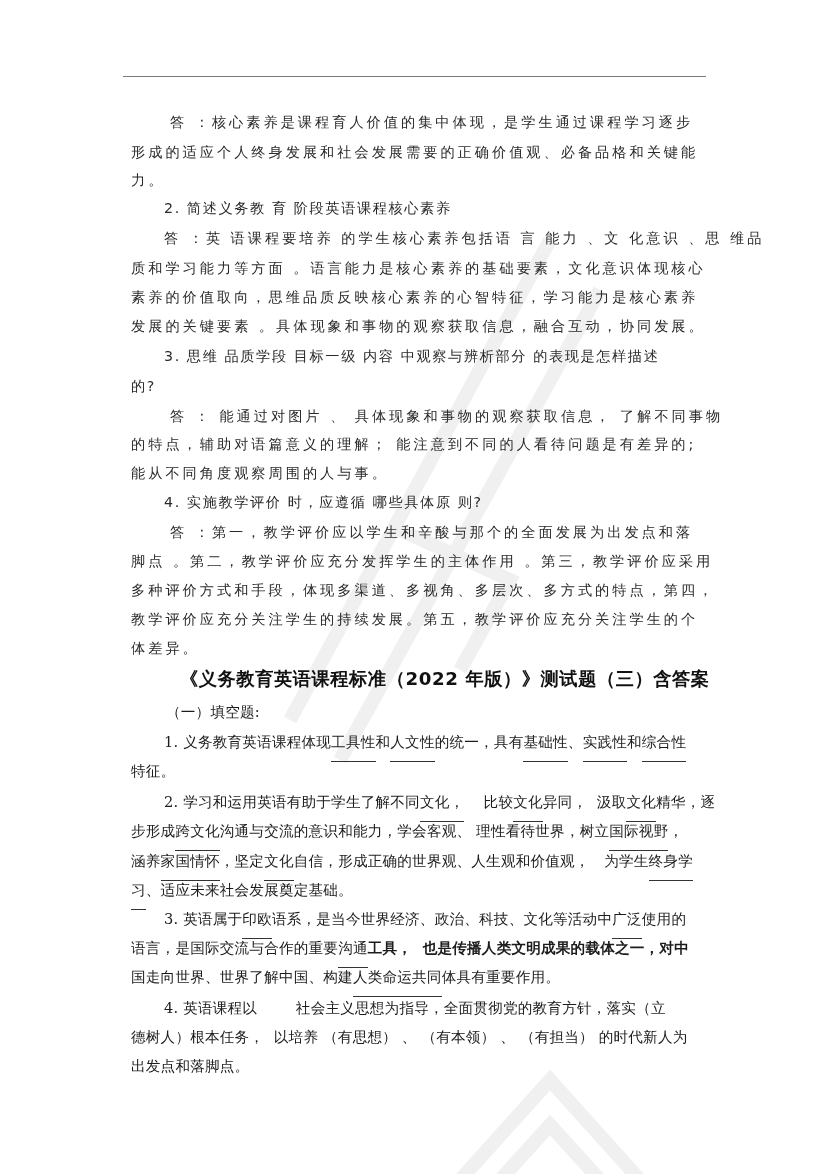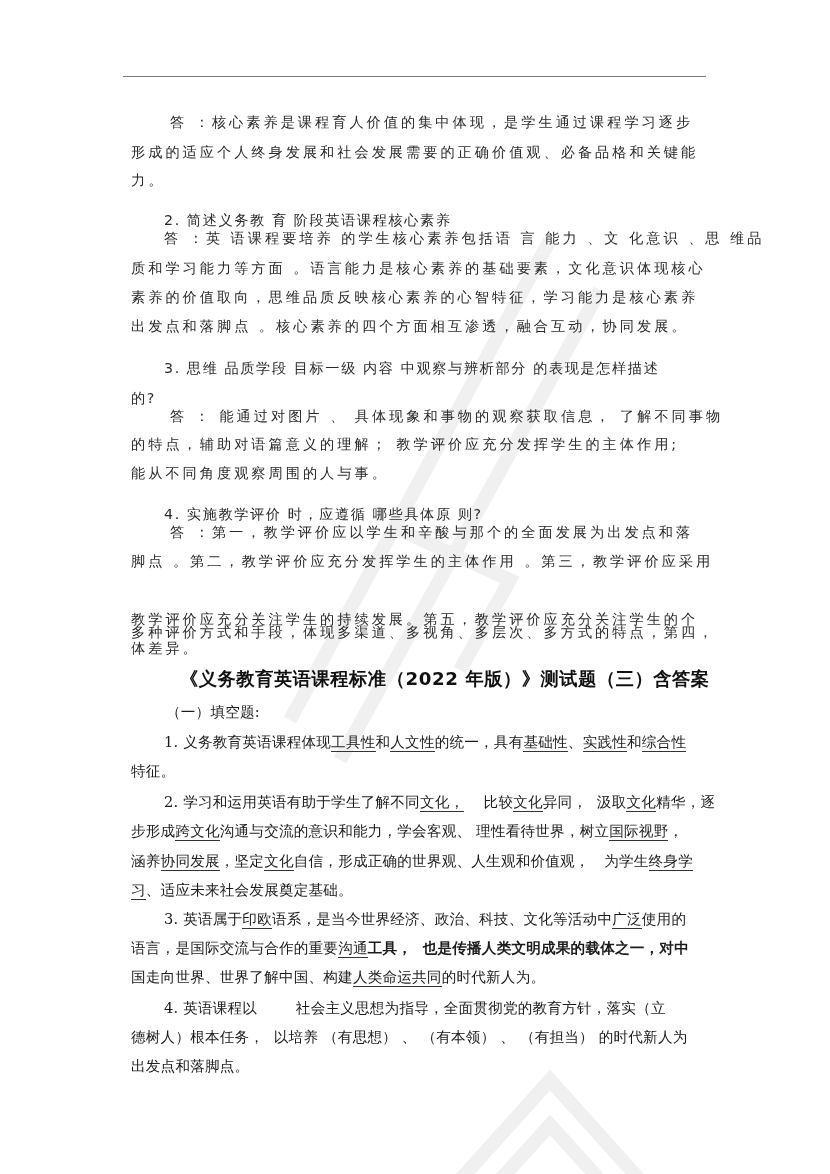--- a/index.html
+++ b/index.html
@@ -3,24 +3,24 @@
 <meta charset="utf-8">
 <style>
   html, body { margin: 0; padding: 0; background: #ffffff; }
   body { width: 830px; height: 1174px; position: relative; overflow: hidden; }
   .page { position: absolute; left: 0; top: 0; width: 830px; height: 828px; background: #fff; }
   .header-rule { position: absolute; left: 123px; top: 76px; width: 583px; height: 0; border-top: 1.5px solid #7a7a7a; }
   .watermark { position: absolute; left: 250px; top: 200px; width: 420px; height: 980px; pointer-events: none; z-index: 0; }
   .content { position: absolute; left: 131px; top: 0; width: 570px; z-index: 1; }
   .line { position: absolute; left: 0; white-space: nowrap; color: #1e1e1e; height: 24px; line-height: 24px; }
   .qa { font-family: "DejaVu Sans", sans-serif; font-size: 14.2px; letter-spacing: 3.0px; color: #2a2a2a; }
-  .qa.tight { letter-spacing: 1.6px; margin-top: 12px; }
+  .qa.tight { letter-spacing: 1.6px; }
   .fill { font-family: "DejaVu Serif", serif; font-size: 14.6px; letter-spacing: 0.2px; color: #1c1c1c; }
   .title { font-family: "DejaVu Sans", sans-serif; font-weight: bold; font-size: 18.2px; letter-spacing: 0.6px; color: #111; }
-  .u { border-bottom: 1.4px solid #333; padding-bottom: 1px; }
+  .u { border-bottom: 1.4px solid #333; padding-bottom: 11px; }
 </style>
 </head>
 <body>
 
 <div class="page">
   <div class="header-rule"></div>
 
   <svg class="watermark" viewBox="0 0 420 980">
     <g fill="none" stroke="#ececec" stroke-width="14" opacity="0.75">
       <path d="M40 520 L300 40"></path>
@@ -34,47 +34,47 @@
   <div class="content">
 
     <div class="line qa" style="top:110px; left:39px;">答 ：核心素养是课程育人价值的集中体现，是学生通过课程学习逐步</div>
     <div class="line qa" style="top:140px;">形成的适应个人终身发展和社会发展需要的正确价值观、必备品格和关键能</div>
     <div class="line qa" style="top:168px;">力。</div>
 
     <div class="line qa tight" style="top:196px; left:33px;">2. 简述义务教 育 阶段英语课程核心素养</div>
     <div class="line qa" style="top:226px; left:33px;">答 ：英 语课程要培养 的学生核心素养包括语 言 能力 、文 化意识 、思 维品</div>
     <div class="line qa" style="top:256px;">质和学习能力等方面 。语言能力是核心素养的基础要素，文化意识体现核心</div>
     <div class="line qa" style="top:285px;">素养的价值取向，思维品质反映核心素养的心智特征，学习能力是核心素养</div>
-    <div class="line qa" style="top:314px;">出发点和落脚点 。核心素养的四个方面相互渗透，融合互动，协同发展。</div>
+    <div class="line qa" style="top:314px;">发展的关键要素 。具体现象和事物的观察获取信息，融合互动，协同发展。</div>
 
     <div class="line qa tight" style="top:344px; left:33px;">3. 思维 品质学段 目标一级 内容 中观察与辨析部分 的表现是怎样描述</div>
     <div class="line qa tight" style="top:374px;">的?</div>
     <div class="line qa" style="top:404px; left:39px;">答 ： 能通过对图片 、 具体现象和事物的观察获取信息， 了解不同事物</div>
-    <div class="line qa" style="top:432px;">的特点，辅助对语篇意义的理解； 教学评价应充分发挥学生的主体作用;</div>
+    <div class="line qa" style="top:432px;">的特点，辅助对语篇意义的理解； 能注意到不同的人看待问题是有差异的;</div>
     <div class="line qa" style="top:461px;">能从不同角度观察周围的人与事。</div>
 
     <div class="line qa tight" style="top:490px; left:33px;">4. 实施教学评价 时，应遵循 哪些具体原 则?</div>
     <div class="line qa" style="top:520px; left:39px;">答 ：第一，教学评价应以学生和辛酸与那个的全面发展为出发点和落</div>
     <div class="line qa" style="top:549px;">脚点 。第二，教学评价应充分发挥学生的主体作用 。第三，教学评价应采用</div>
-    <div class="line qa" style="top:578px;margin-top:42px;">多种评价方式和手段，体现多渠道、多视角、多层次、多方式的特点，第四，</div>
+    <div class="line qa" style="top:578px;">多种评价方式和手段，体现多渠道、多视角、多层次、多方式的特点，第四，</div>
     <div class="line qa" style="top:607px;">教学评价应充分关注学生的持续发展。第五，教学评价应充分关注学生的个</div>
     <div class="line qa" style="top:636px;">体差异。</div>
 
     <div class="line title" style="top:665px; left:49px; height:28px; line-height:28px;">《义务教育英语课程标准（2022 年版）》测试题（三）含答案</div>
 
     <div class="line fill" style="top:700px; left:35px;">（一）填空题:</div>
 
     <div id="fill-items">
         <div class="line fill" style="top: 730px; left: 33px;"><span style="white-space: pre;">1. 义务教育英语课程体现</span><span class="u" style="white-space: pre;">工具性</span><span style="white-space: pre;">和</span><span class="u" style="white-space: pre;">人文性</span><span style="white-space: pre;">的统一，具有</span><span class="u" style="white-space: pre;">基础性</span><span style="white-space: pre;">、</span><span class="u" style="white-space: pre;">实践性</span><span style="white-space: pre;">和</span><span class="u" style="white-space: pre;">综合性</span></div>
         <div class="line fill" style="top: 759px; left: 0px;"><span style="white-space: pre;">特征。</span></div>
         <div class="line fill" style="top: 790px; left: 33px;"><span style="white-space: pre;">2. 学习和运用英语有助于学生了解不同</span><span class="u" style="white-space: pre;">文化，</span><span style="white-space: pre;">    比较</span><span class="u" style="white-space: pre;">文化</span><span style="white-space: pre;">异同，  汲取</span><span class="u" style="white-space: pre;">文化</span><span style="white-space: pre;">精华，逐</span></div>
         <div class="line fill" style="top: 819px; left: 0px;"><span style="white-space: pre;">步形成</span><span class="u" style="white-space: pre;">跨文化</span><span style="white-space: pre;">沟通与交流的意识和能力，学会客观、 理性看待世界，树立</span><span class="u" style="white-space: pre;">国际视野</span><span style="white-space: pre;">，</span></div>
-        <div class="line fill" style="top: 849px; left: 0px;"><span style="white-space: pre;">涵养</span><span class="u" style="white-space: pre;">协同发展</span><span style="white-space: pre;">，坚定</span><span class="u" style="white-space: pre;">文化</span><span style="white-space: pre;">自信，形成正确的世界观、人生观和价值观，   为学生</span><span class="u" style="white-space: pre;">终身学</span></div>
+        <div class="line fill" style="top: 849px; left: 0px;"><span style="white-space: pre;">涵养</span><span class="u" style="white-space: pre;">家国情怀</span><span style="white-space: pre;">，坚定</span><span class="u" style="white-space: pre;">文化</span><span style="white-space: pre;">自信，形成正确的世界观、人生观和价值观，   为学生</span><span class="u" style="white-space: pre;">终身学</span></div>
         <div class="line fill" style="top: 878px; left: 0px; text-align: center;"><span class="u" style="white-space: pre;">习</span><span style="white-space: pre;">、适应未来社会发展奠定基础。</span></div>
         <div class="line fill" style="top: 907px; left: 33px;"><span style="white-space: pre;">3. 英语属于</span><span class="u" style="white-space: pre;">印欧</span><span style="white-space: pre;">语系，是当今世界经济、政治、科技、文化等活动中</span><span class="u" style="white-space: pre;">广泛</span><span style="white-space: pre;">使用的</span></div>
         <div class="line fill" style="top: 936px; left: 0px;"><span style="white-space: pre;">语言，是国际交流与合作的重要</span><span class="u" style="white-space: pre;">沟通</span><span style="white-space: pre; font-weight: bold;">工具，  也是传播人类文明成果的载体之一，对中</span></div>
-        <div class="line fill" style="top: 965px; left: 0px;"><span style="white-space: pre;">国走向世界、世界了解中国、构建</span><span class="u" style="white-space: pre;">人类命运共同</span><span style="white-space: pre;">的时代新人为。</span></div>
+        <div class="line fill" style="top: 965px; left: 0px;"><span style="white-space: pre;">国走向世界、世界了解中国、构建</span><span class="u" style="white-space: pre;">人类命运共同</span><span style="white-space: pre;">体具有重要作用。</span></div>
         <div class="line fill" style="top: 996px; left: 33px;"><span style="white-space: pre;">4. 英语课程以        社会主义思想为指导，全面贯彻党的教育方针，落实（立</span></div>
         <div class="line fill" style="top: 1025px; left: 0px;"><span style="white-space: pre;">德树人）根本任务，  以培养 （有思想） 、 （有本领） 、 （有担当） 的时代新人为</span></div>
         <div class="line fill" style="top: 1054px; left: 0px;"><span style="white-space: pre; text-align: center;">出发点和落脚点。</span></div>
       </div>
   </div>
 </div>
 
 </body></html>

